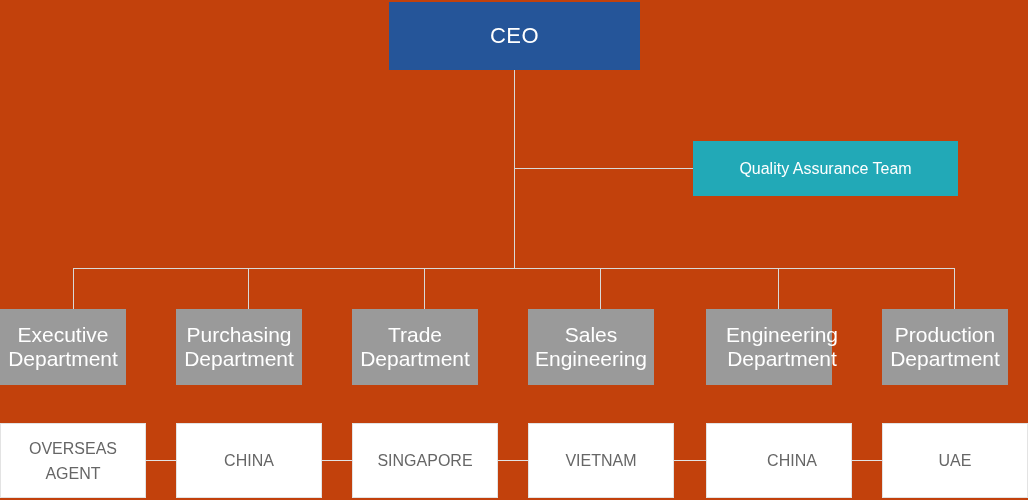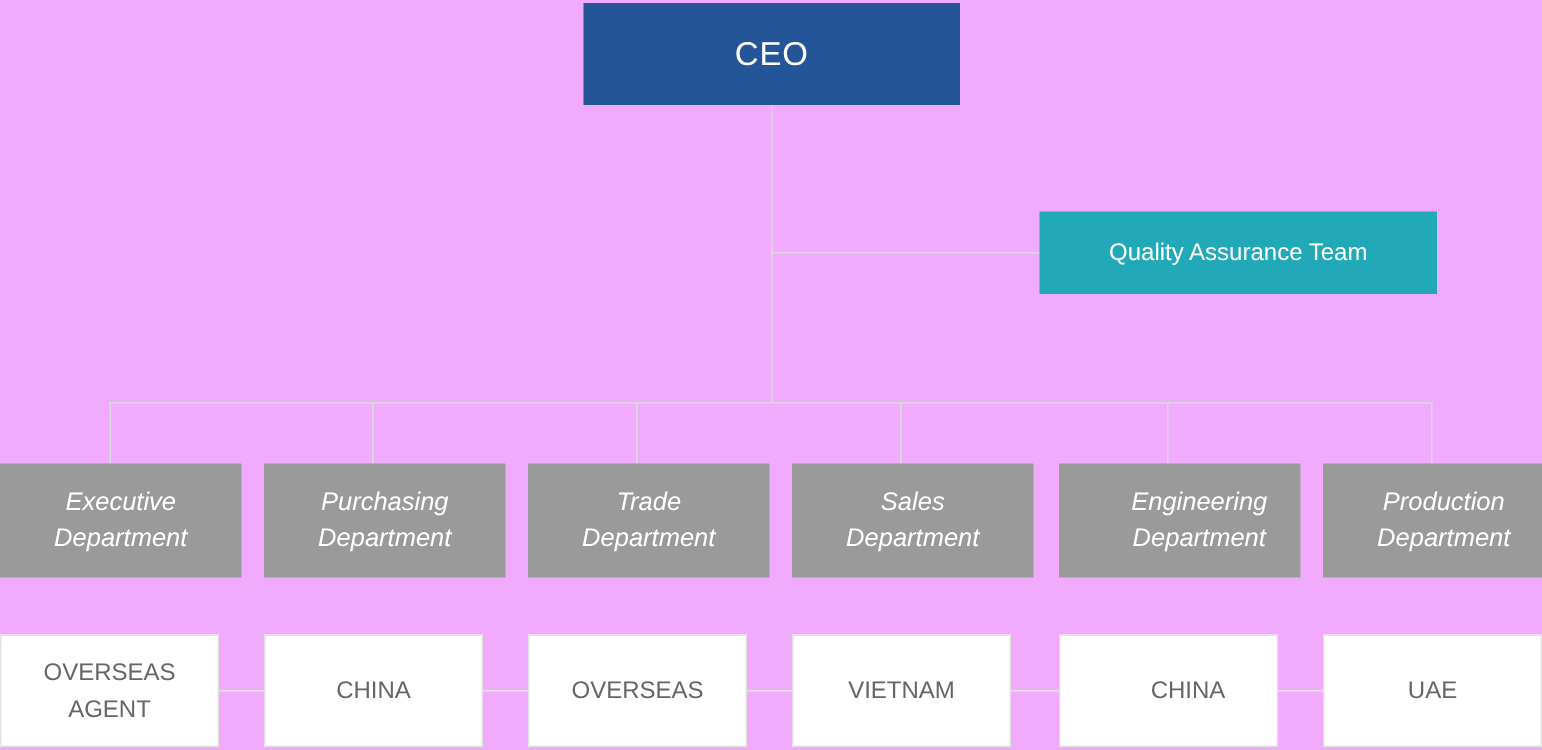--- a/index.html
+++ b/index.html
@@ -5,21 +5,21 @@
   html, body {
     margin: 0;
     padding: 0;
     background: #ffffff;
     font-family: "Liberation Sans", sans-serif;
   }
   .canvas {
     position: relative;
     width: 1028px;
     height: 500px;
-    background: #f0abfc;
+    background: #c2410c;
     overflow: hidden;
   }
   .box {
     position: absolute;
     display: flex;
     align-items: center;
     justify-content: center;
     text-align: center;
     box-sizing: border-box;
   }
@@ -30,26 +30,25 @@
     font-size: 22px;
     letter-spacing: 0.5px;
   }
   .qa-box {
     left: 693px; top: 141px; width: 265px; height: 55px;
     background: #22a9b7;
     color: #ffffff;
     font-size: 16px;
   }
   .dept-box {
-    top: 309px; width: 161px; height: 76px;
+    top: 309px; width: 126px; height: 76px;
     background: #9a9a9a;
     color: #ffffff;
-    font-size: 17px;
+    font-size: 21px;
     line-height: 24px;
-    font-style: italic;
   }
   .dept-box .label-inner { display: inline-block; width: 120px; }
   .country-box {
     top: 423px; width: 146px; height: 75px;
     background: #ffffff;
     border: 1px solid #e3e3e3;
     color: #666666;
     font-size: 16px;
     line-height: 25px;
   }
@@ -114,37 +113,37 @@
   <div class="box dept-box pos-1">
     <span class="label-inner">Executive Department</span>
   </div>
   <div class="box dept-box pos-2">
     <span class="label-inner">Purchasing Department</span>
   </div>
   <div class="box dept-box pos-3">
     <span class="label-inner">Trade Department</span>
   </div>
   <div class="box dept-box pos-4">
-    <span class="label-inner">Sales Department</span>
+    <span class="label-inner">Sales Engineering</span>
   </div>
   <div class="box dept-box pos-5">
     <span class="label-inner">Engineering Department</span>
   </div>
   <div class="box country-box pos-1">
     <span class="label-inner">OVERSEAS AGENT</span>
   </div>
 
   <div class="box dept-box pos-6">
     <span class="label-inner">Production Department</span>
   </div>
   <div class="box country-box pos-2">
     <span class="label-inner">CHINA</span>
   </div>
   <div class="box country-box pos-3">
-    <span class="label-inner">OVERSEAS</span>
+    <span class="label-inner">SINGAPORE</span>
   </div>
   <div class="box country-box pos-4">
     <span class="label-inner">VIETNAM</span>
   </div>
   <div class="box country-box pos-5">
     <span class="label-inner">CHINA</span>
   </div>
   <div class="box country-box pos-6">
     <span class="label-inner">UAE</span>
   </div>

